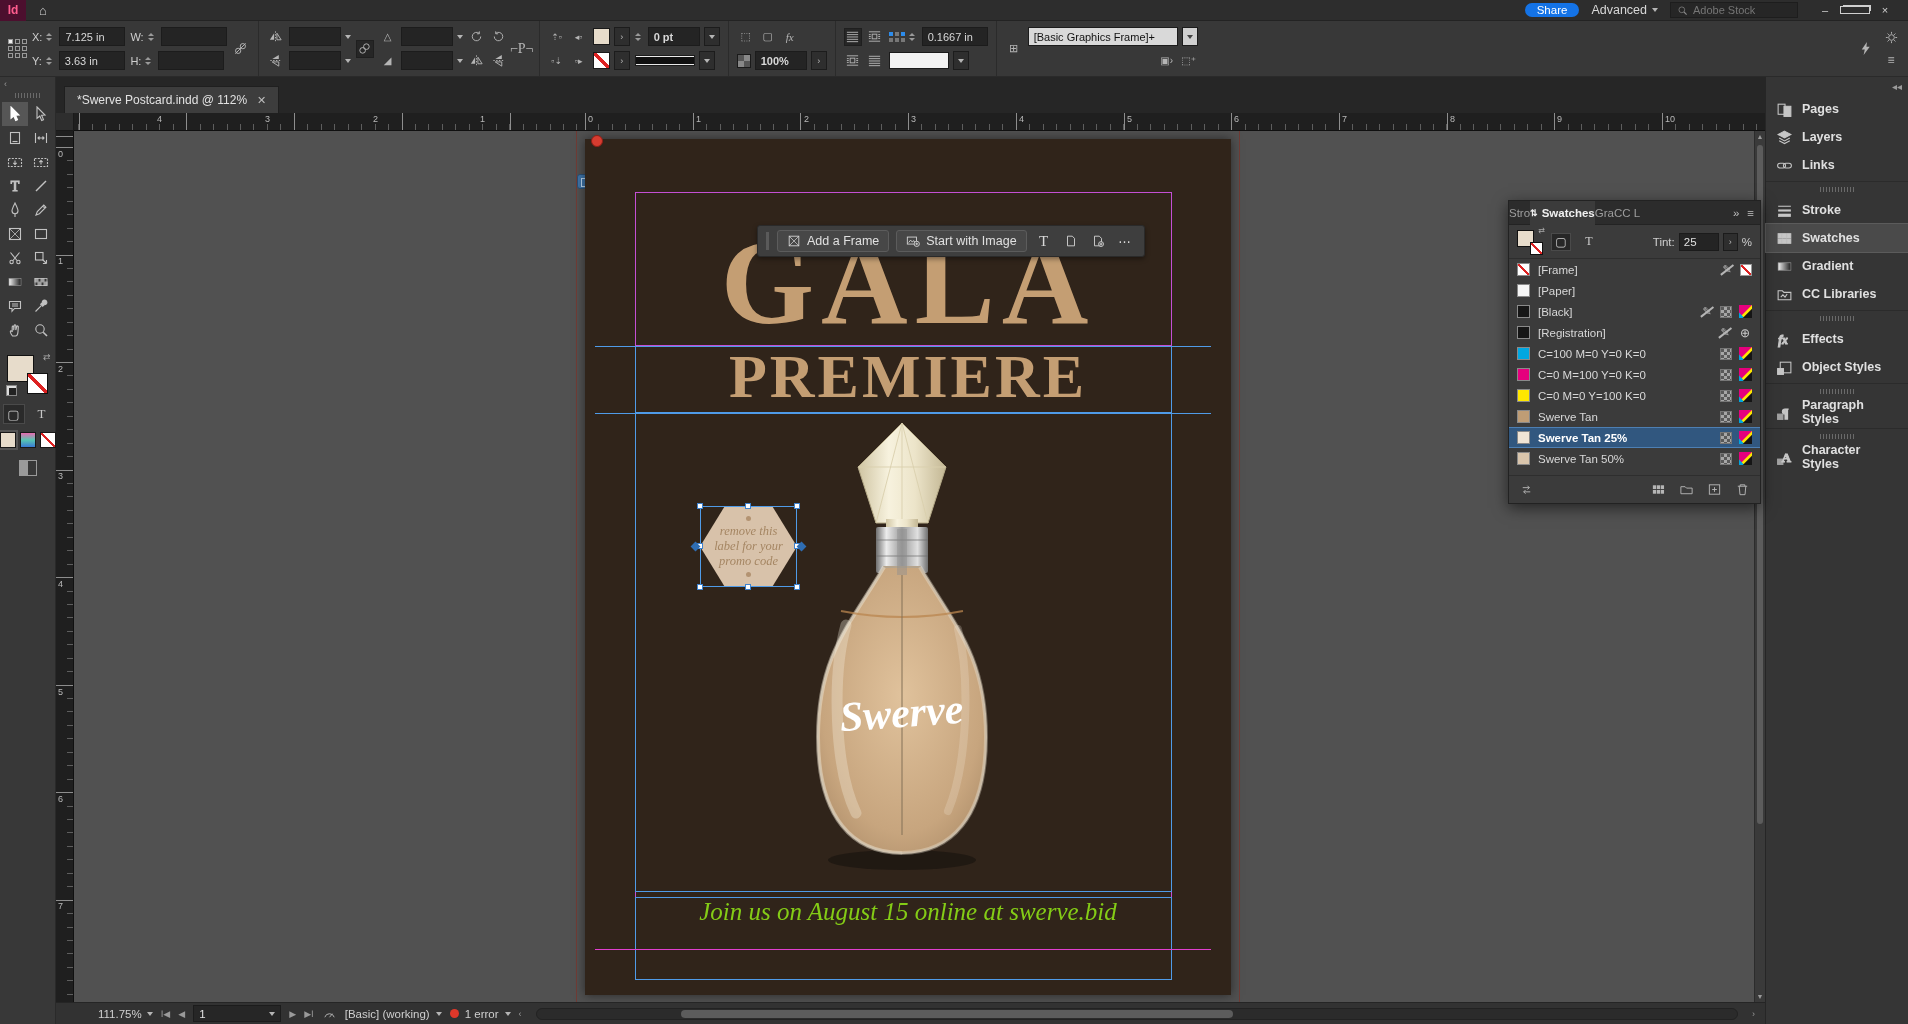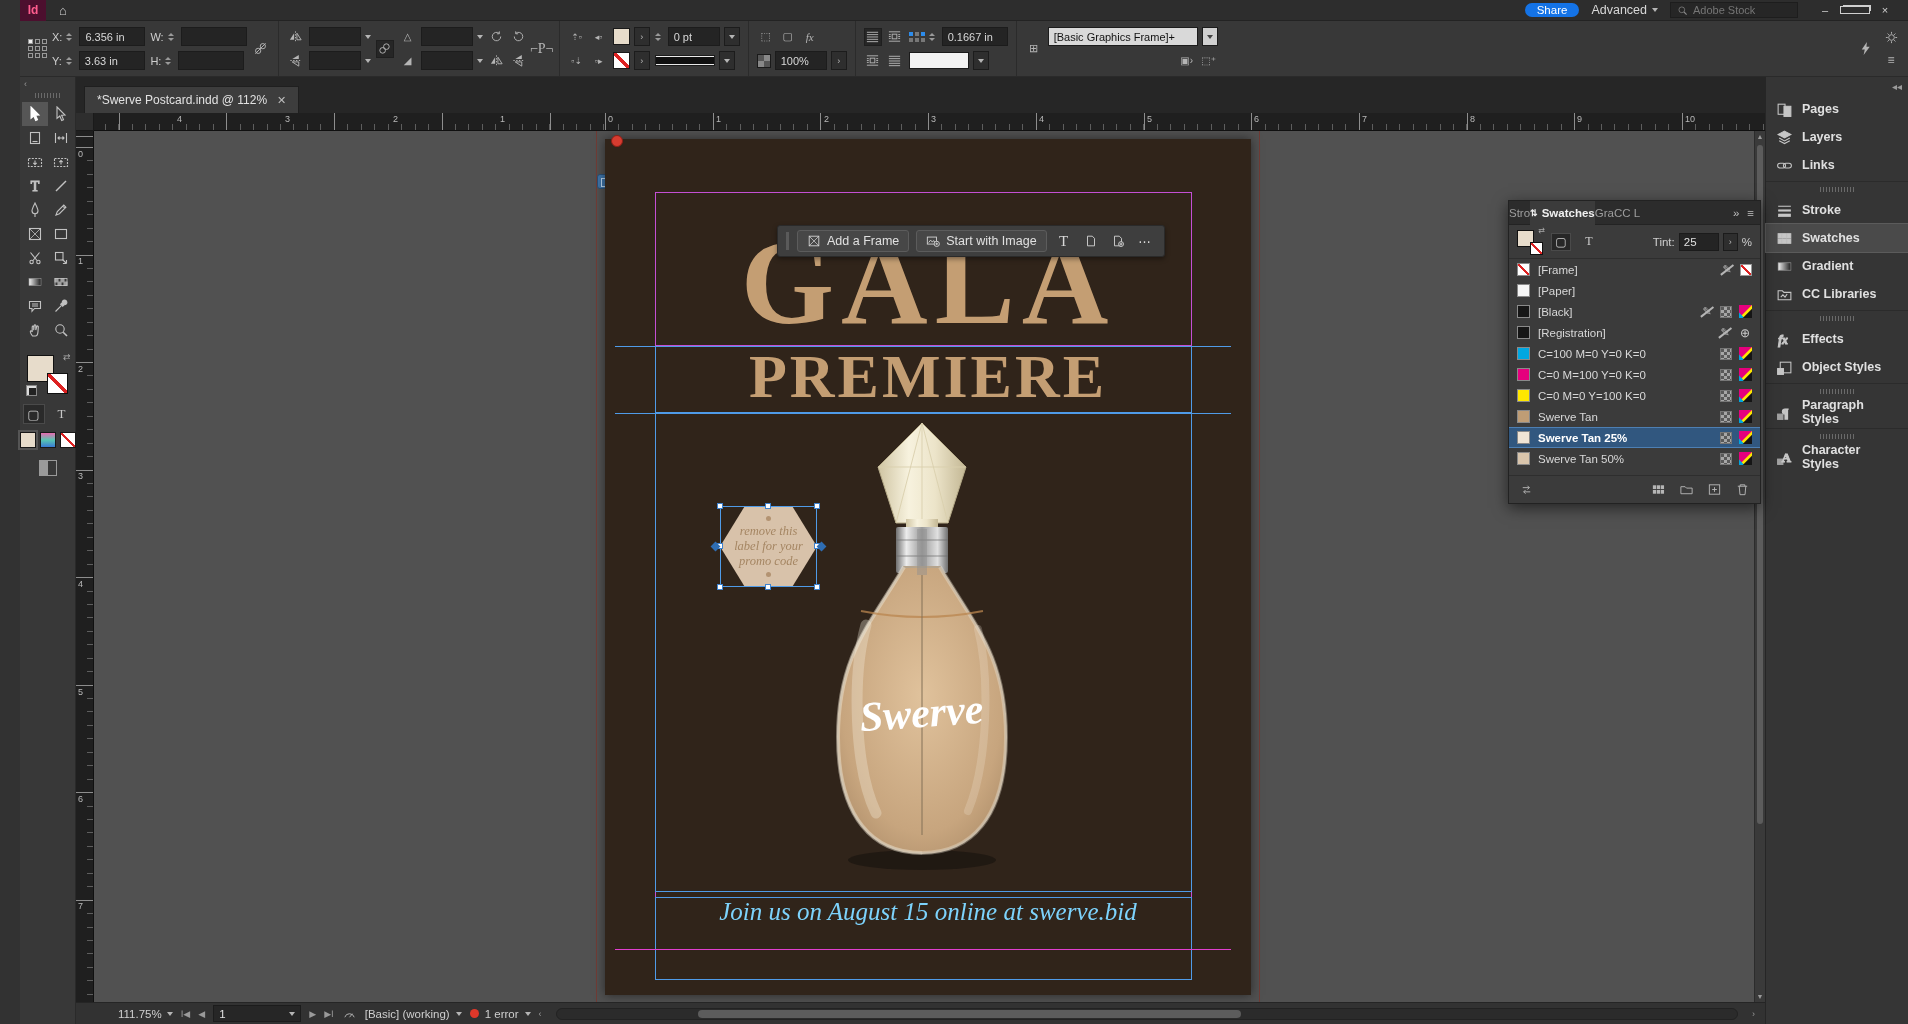--- a/index.html
+++ b/index.html
@@ -1,18 +1,18 @@
 <!DOCTYPE html>
 <html><head>
 <meta charset="utf-8">
 <style>
   * { margin:0; padding:0; box-sizing:border-box; user-select:none; }
   html,body { width:1908px; height:1024px; overflow:hidden; background:#323232;
     font-family:"Liberation Sans", sans-serif; color:#d6d6d6; }
-  #app { width:1908px; height:1024px; display:flex; flex-direction:column;padding-left:20px; }
+  #app { width:1908px; height:1024px; display:flex; flex-direction:column; }
 
   
   .menubar { height:21px; background:#2d2d2d; display:flex; align-items:center; gap:2px;
     border-bottom:1px solid #232323; font-size:12.5px; flex:none; }
   .idlogo { width:26px; height:21px; background:#4c0f2e; color:#ff5d8f; font-weight:bold;
     display:flex; align-items:center; justify-content:center; font-size:12px; }
   .homeic { width:30px; text-align:center; color:#cfcfcf; font-size:13px; }
   .menus { display:flex; gap:1px; }
   .menus span { padding:2px 10px; color:#dcdcdc; }
   .mbright { margin-left:auto; display:flex; align-items:center; gap:12px; padding-right:8px; }
@@ -35,21 +35,21 @@
   .stp .d { border-top:3.5px solid #9a9a9a; }
 
   
   .cp { height:56px; background:#383838; border-bottom:1px solid #2a2a2a; display:flex;
     align-items:center; gap:5px; padding:0 8px; font-size:11px; flex:none; }
   .grp { display:flex; flex-direction:column; gap:4px; }
   .r { display:flex; align-items:center; gap:4px; height:20px; }
   .vsep { width:1px; align-self:stretch; background:#2b2b2b; margin:0 3px; }
   .fld { background:#242424; border:1px solid #1c1c1c; height:19px; display:flex; align-items:center;
     padding:0 5px; color:#d8d8d8; min-width:66px; }
-  .fld.sm { min-width:52px; }
+  .fld.sm { min-width:52px;font-weight:bold; }
   .fld.light { background:#d9d9d9; color:#121212; min-width:150px; justify-content:space-between; }
   .ddbtn { width:16px; height:19px; background:#2e2e2e; border:1px solid #1c1c1c; display:flex;
     align-items:center; justify-content:center; }
   .lbl { color:#cfcfcf; }
   .cpic { width:18px; height:18px; display:flex; align-items:center; justify-content:center; color:#b5b5b5; }
   .cpic svg { width:15px; height:15px; }
   .refgrid { display:grid; grid-template-columns:repeat(3,5px); grid-template-rows:repeat(3,5px); gap:2px; }
   .refgrid i { border:1px solid #9a9a9a; }
   .refgrid i.on { background:#f0f0f0; }
   .swatchbox { width:17px; height:17px; border:1px solid #1a1a1a; }
@@ -135,21 +135,21 @@
   .hline-blue { height:0; border-top:1px solid #4f9be8; }
   .hline-mag { height:0; border-top:1px solid #e13fd0; }
 
   .gala { position:absolute; left:0; right:0; top:84px; text-align:center;
     font-family:"Liberation Serif",serif; font-weight:bold; font-size:120px; line-height:120px;
     letter-spacing:7px; color:#c49e73; }
   .premiere { position:absolute; left:0; right:0; top:203px; text-align:center;
     font-family:"Liberation Serif",serif; font-weight:bold; font-size:62px; line-height:68px;
     letter-spacing:3px; color:#c49e73; }
   .footerlines { position:absolute; left:0; right:0; top:757px; text-align:center;
-    font-family:"Liberation Serif",serif; font-style:italic; font-size:25px; line-height:31px; color:#7dd3fc; }
+    font-family:"Liberation Serif",serif; font-style:italic; font-size:25px; line-height:31px; color:#84cc16; }
 
   
   .hexwrap { position:absolute; left:109px; top:361px; width:109px; height:93px; }
   .hexsel { position:absolute; inset:6px 6px 6px 6px; border:1px solid #4f9be8; }
   .hex { position:absolute; left:6px; top:7px; width:97px; height:79px; background:#d8c2aa;
     clip-path:polygon(25% 0,75% 0,100% 50%,75% 100%,25% 100%,0 50%);
     display:flex; flex-direction:column; align-items:center; justify-content:center;
     font-family:"Liberation Serif",serif; font-style:italic; font-size:12.5px; line-height:15px; color:#a58663; }
   .hex::before,.hex::after { content:""; width:5px; height:5px; border-radius:50%; background:#b39372; margin:3px 0; }
   .hd { position:absolute; width:6px; height:6px; background:#fff; border:1px solid #3f83cf; }
@@ -481,21 +481,21 @@
         <i></i>
         <i></i>
     </div>
     <div class="grp">
       <div class="r">
           <span class="lbl">X:</span>
           <span class="stp">
             <i class="u"></i>
             <i class="d"></i>
           </span>
-          <span class="fld">6.356 in</span>
+          <span class="fld">7.125 in</span>
         </div>
       <div class="r">
           <span class="lbl">Y:</span>
           <span class="stp">
             <i class="u"></i>
             <i class="d"></i>
           </span>
           <span class="fld">3.63 in</span>
         </div>
     </div>

